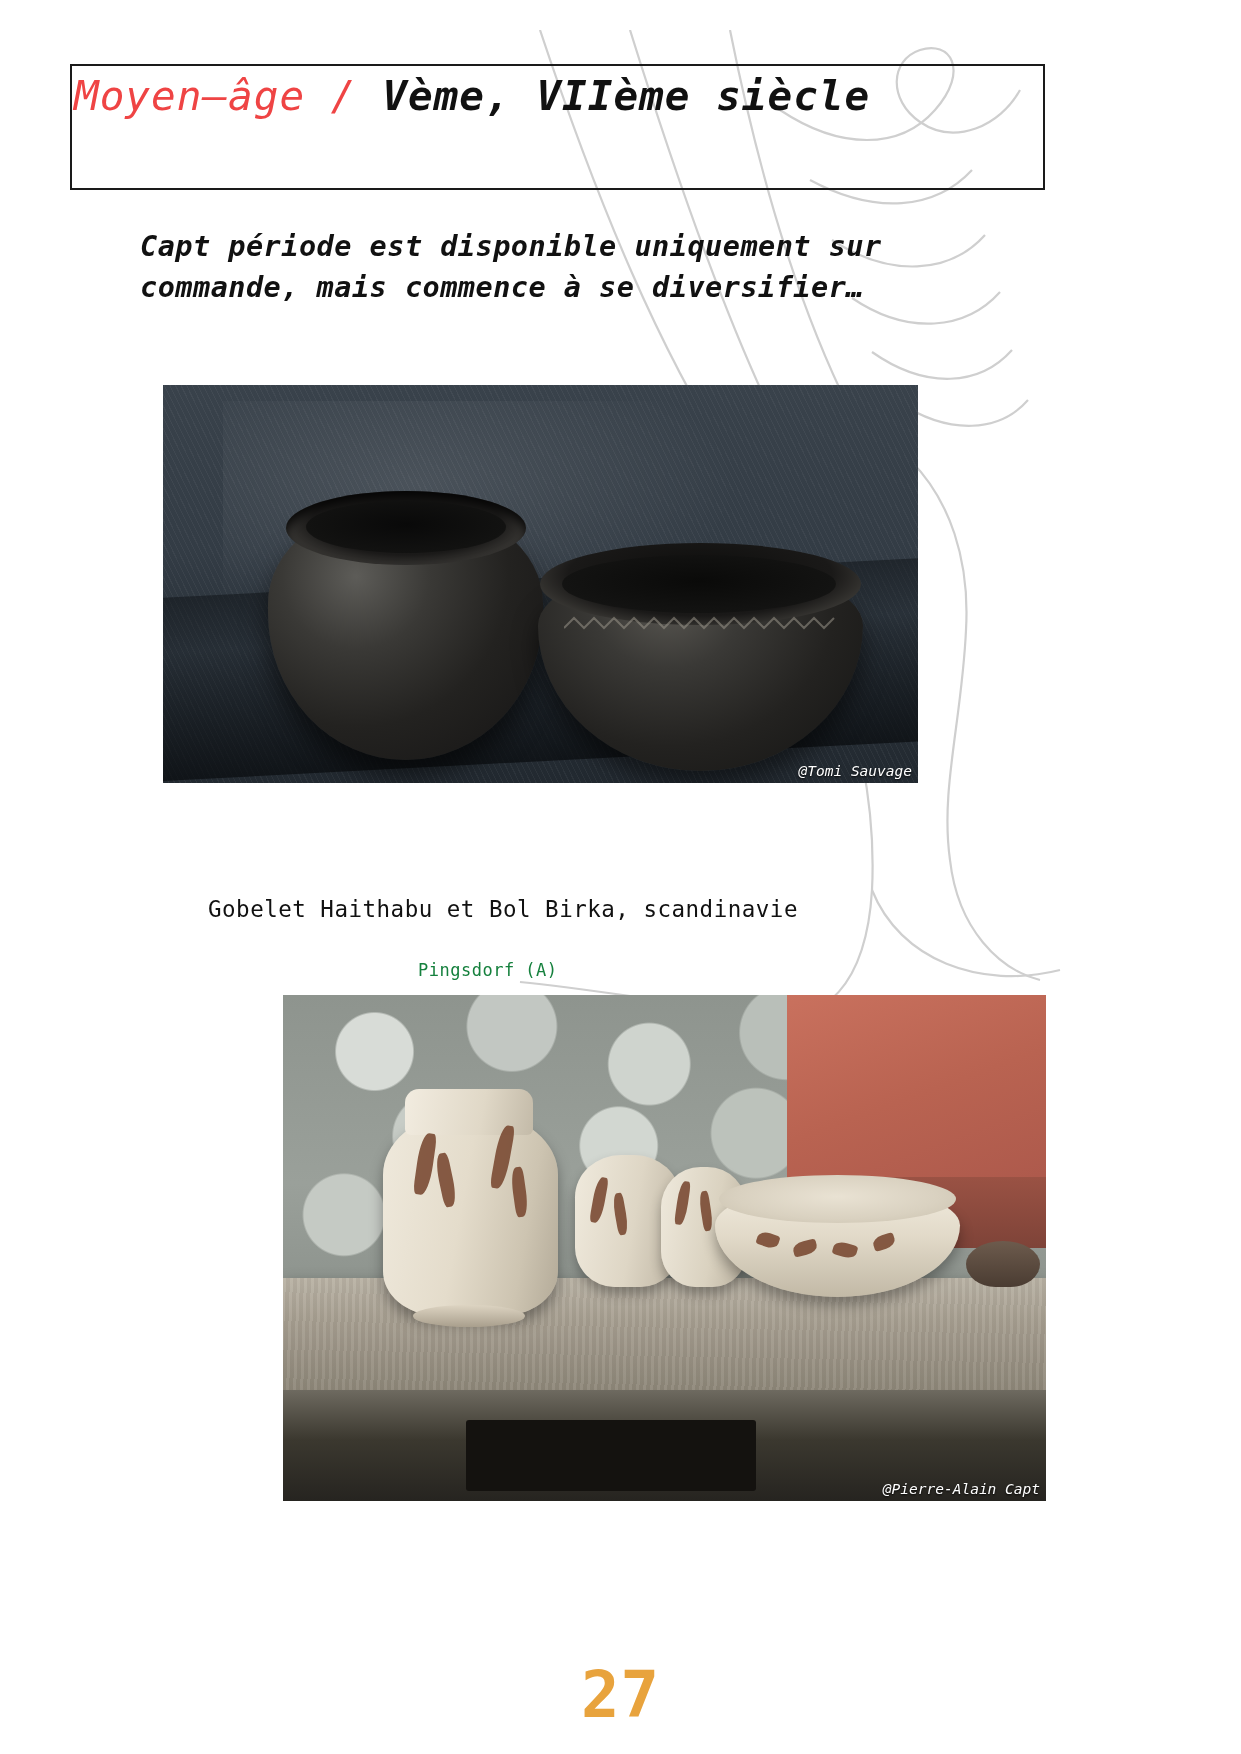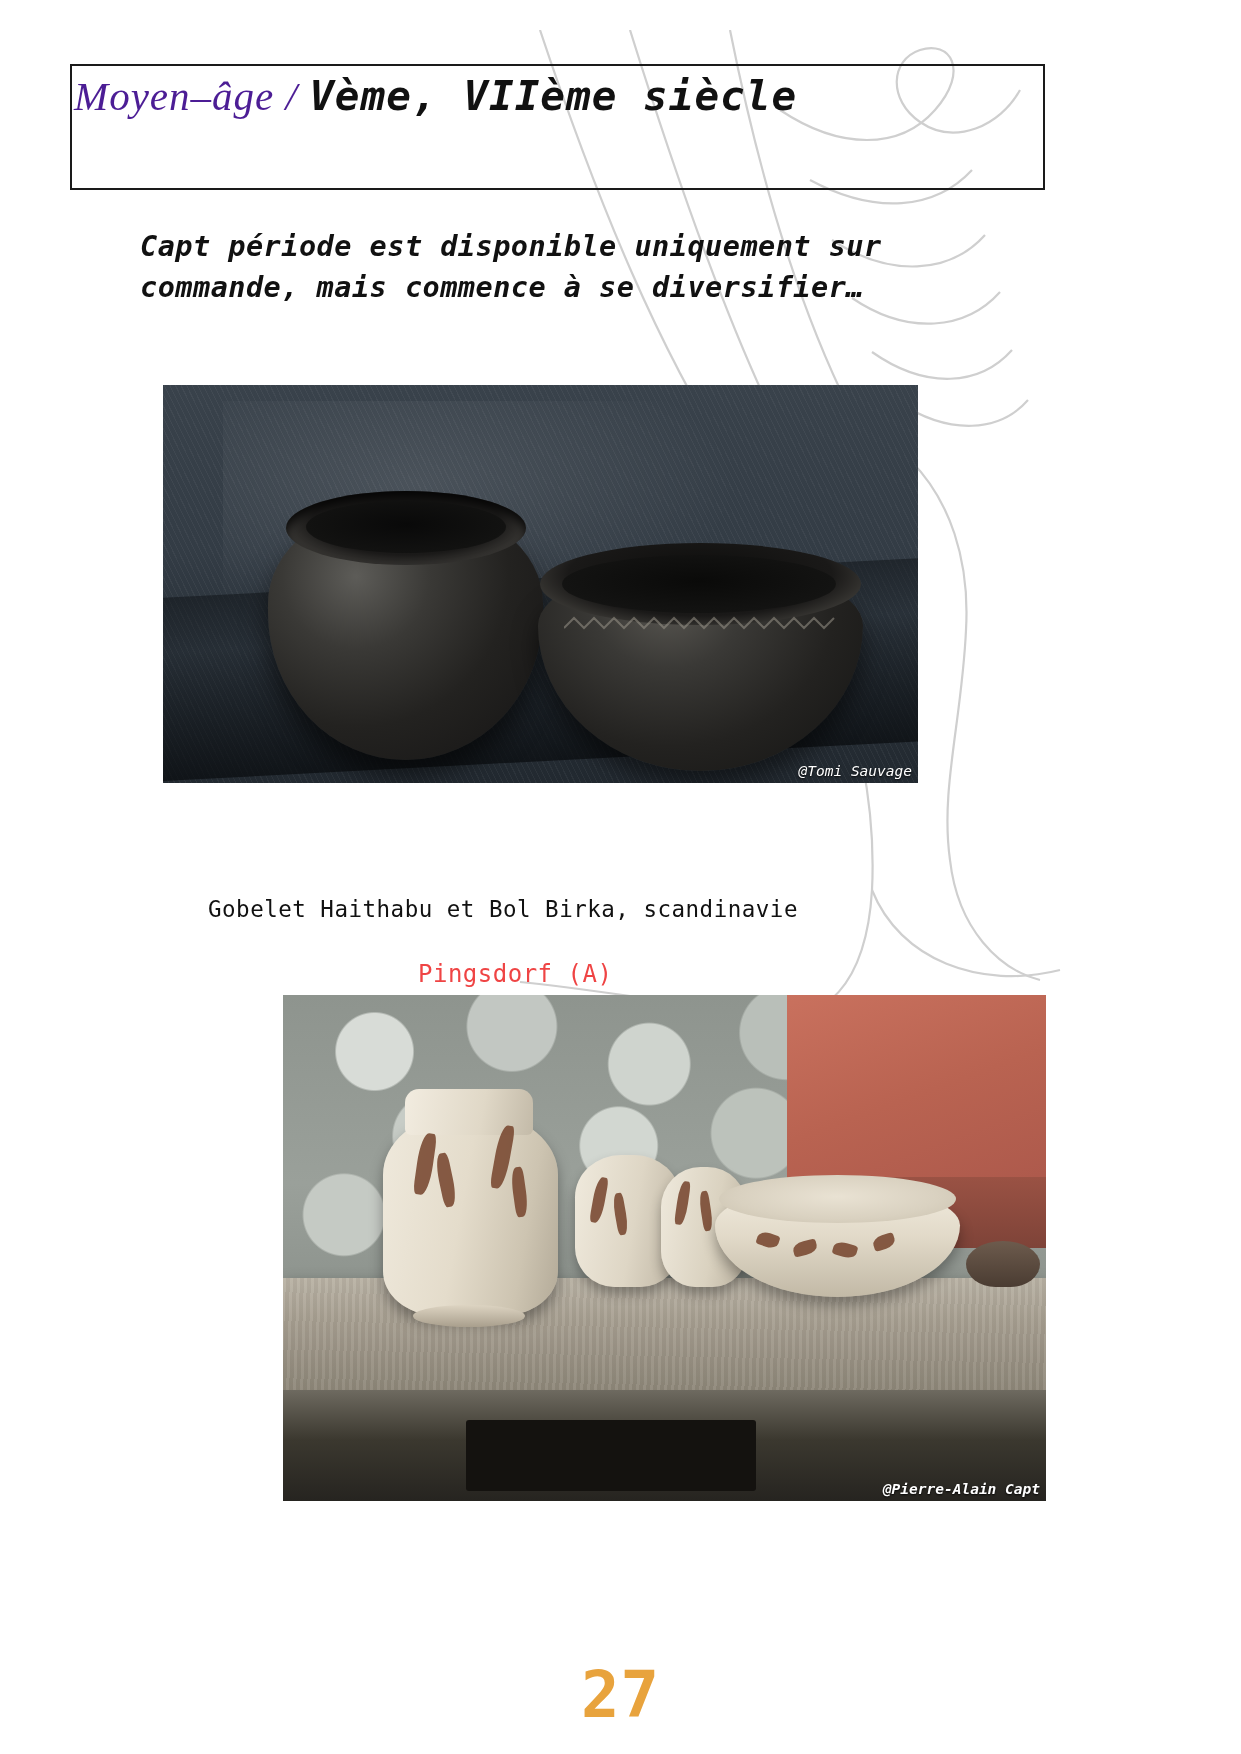--- a/index.html
+++ b/index.html
@@ -42,23 +42,22 @@
     position: absolute;
     left: 74px;
     top: 72px;
     font-size: 41px;
     letter-spacing: 1px;
     white-space: nowrap;
     z-index: 3;
     font-family: "DejaVu Sans Mono", monospace;
   }
   .title-part-a {
-    color: #4c1d95;
+    color: #ef4444;
     font-style: italic;
-    font-family: Liberation Serif, serif;
   }
   .title-part-b {
     color: #111111;
     font-style: italic;
     font-weight: 700;
   }
 
   
   .intro {
     position: absolute;
@@ -197,37 +196,36 @@
     font-size: 22.5px;
     color: #111111;
     letter-spacing: 0.5px;
     z-index: 3;
     margin-left: 41px;
   }
   .caption2 {
     position: absolute;
     left: 418px;
     top: 960px;
-    font-size: 24px;
-    color: #ef4444;
+    font-size: 17px;
+    color: #15803d;
     letter-spacing: 0.5px;
     z-index: 3;
   }
 
   
   .photo2 {
     position: absolute;
     left: 283px;
     top: 995px;
     width: 763px;
     height: 506px;
     z-index: 2;
     overflow: hidden;
     background: #9aa0a0;
-    font-weight: bold;
   }
   .wall {
     position: absolute;
     left: 0; top: 0;
     width: 100%;
     height: 62%;
     background:
       radial-gradient(circle at 12% 18%, #d8dcd7 0 38px, rgba(0,0,0,0) 40px),
       radial-gradient(circle at 30% 10%, #c2c7c2 0 44px, rgba(0,0,0,0) 46px),
       radial-gradient(circle at 48% 22%, #cfd4ce 0 40px, rgba(0,0,0,0) 42px),

